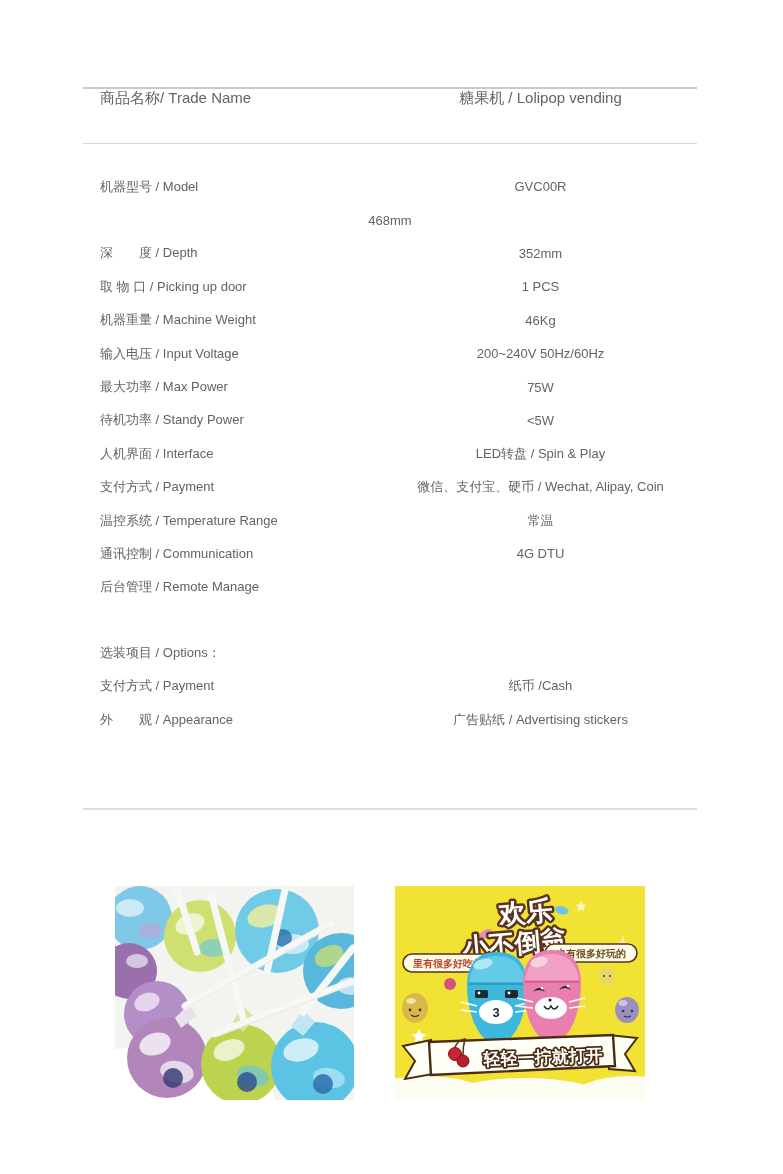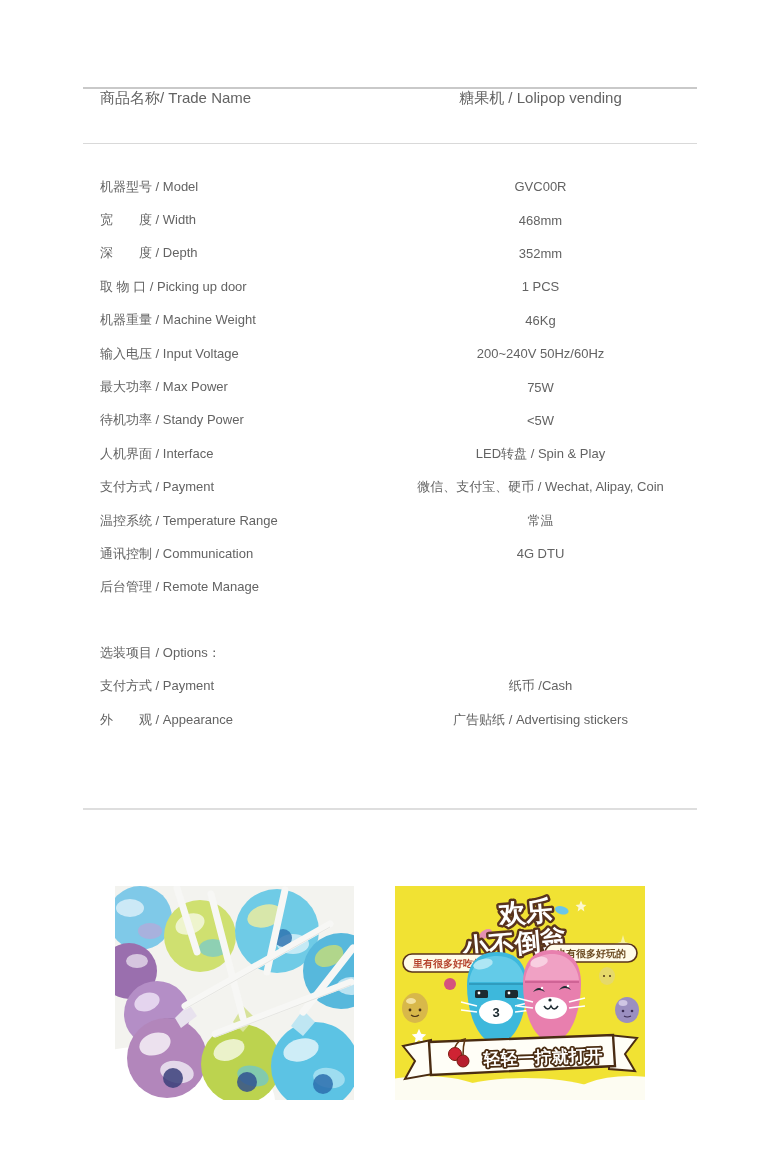--- a/index.html
+++ b/index.html
@@ -36,21 +36,20 @@
   </div>
 
   <div class="rule-thin"></div>
   <div class="spacer-a"></div>
 
   <div class="spec-row">
     <div class="lbl">机器型号 / Model</div>
     <div class="val">GVC00R</div>
   </div>
   <div class="spec-row">
-    <div class="lbl">宽　　度 / Width</div>
     <div class="val">468mm</div>
   </div>
   <div class="spec-row">
     <div class="lbl">深　　度 / Depth</div>
     <div class="val">352mm</div>
   </div>
   <div class="spec-row">
     <div class="lbl">取 物 口 / Picking up door</div>
     <div class="val">1 PCS</div>
   </div>

